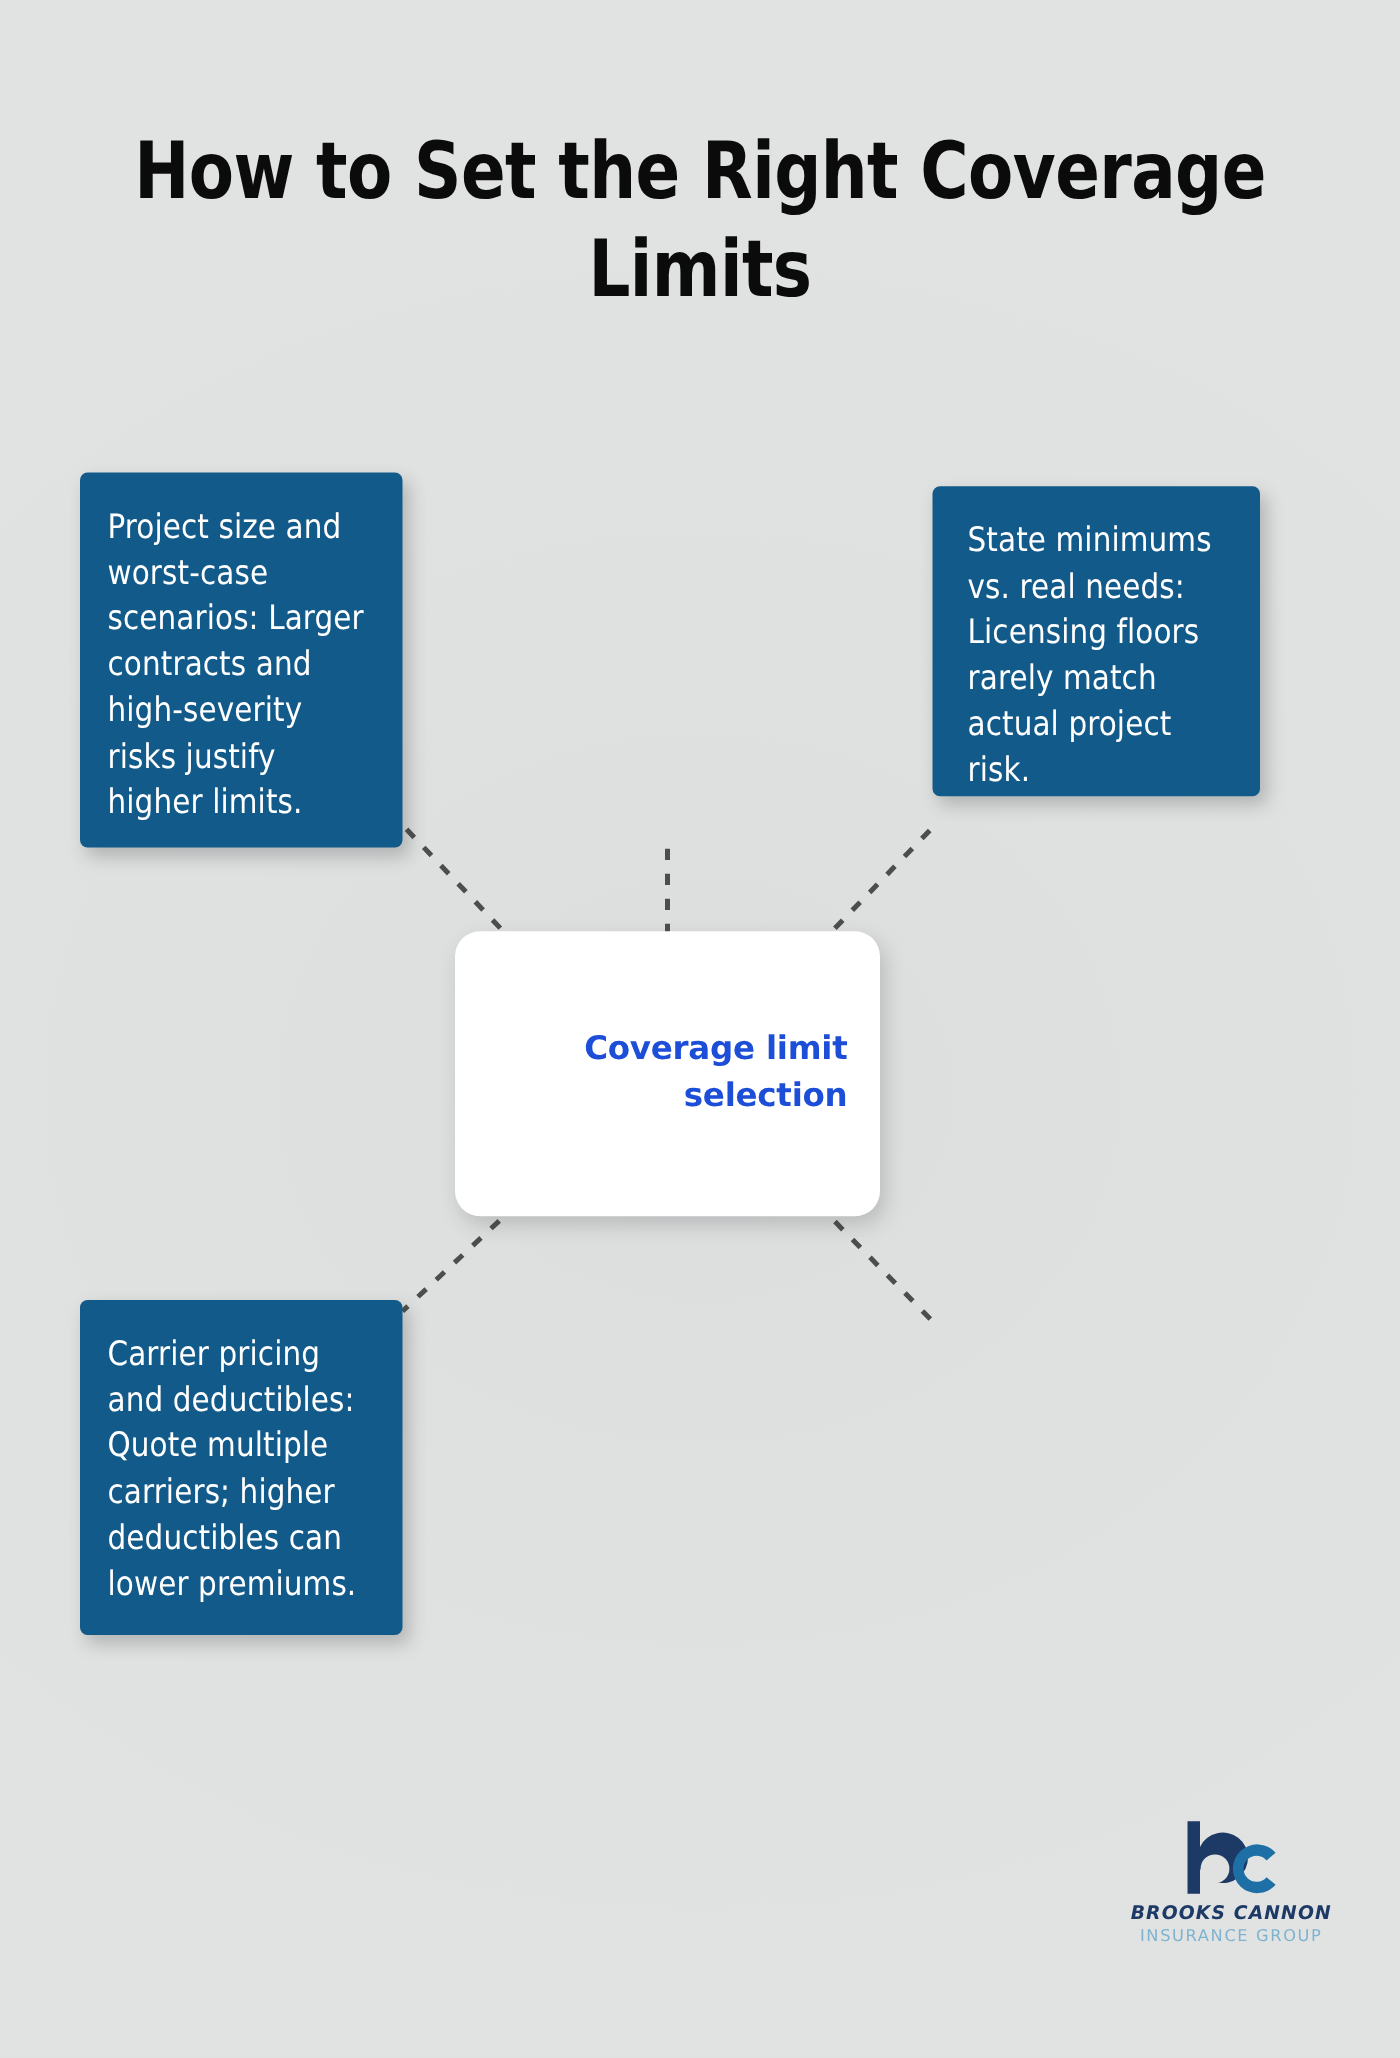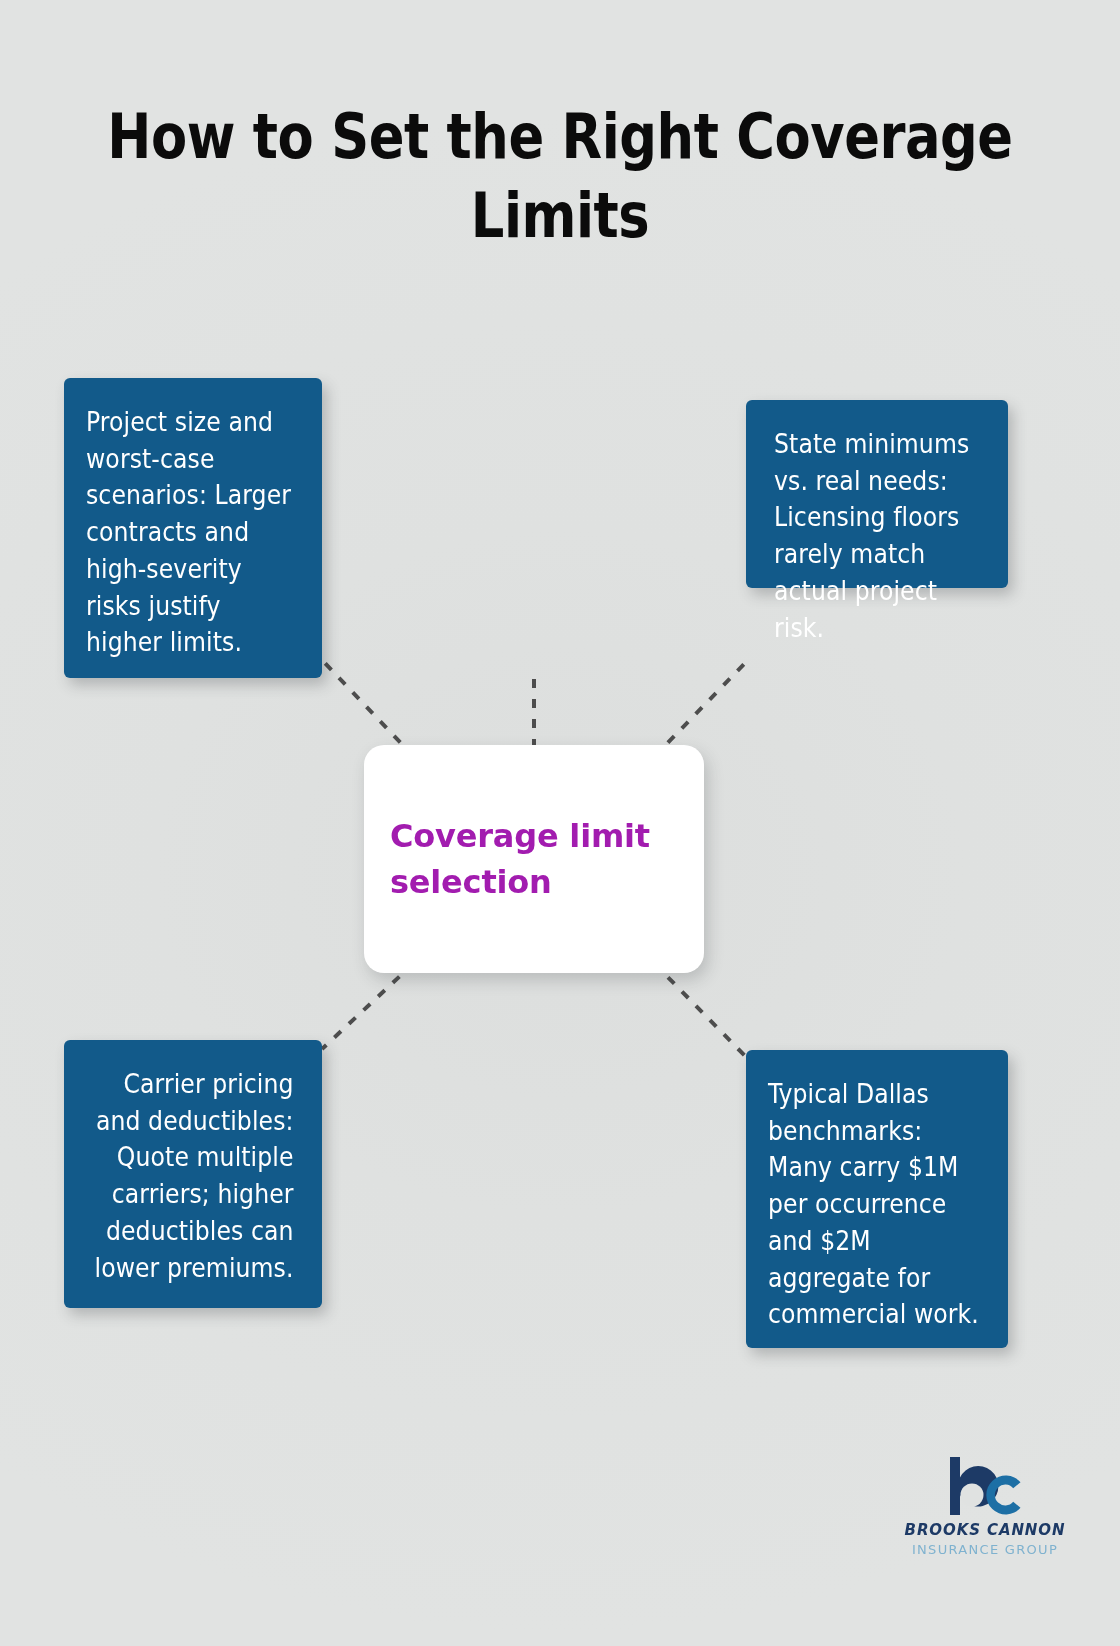--- a/index.html
+++ b/index.html
@@ -66,47 +66,47 @@
   }
   .node .node-text {
     display: block;
     transform: scaleX(0.97);
     transform-origin: 0 0;
   }
 
   
   #node-top-left     { left: 64px;  top: 378px;  width: 258px; height: 300px; }
   #node-top-center   { left: 420px; top: 388px;  width: 254px; height: 282px; }
-  #node-top-right    { left: 746px; top: 400px;  width: 262px; height: 188px; padding-left: 28px; }
-  #node-bottom-left  { left: 64px;  top: 1040px; width: 258px; height: 268px; text-align: right; }
+  #node-top-right    { left: 746px; top: 389px;  width: 262px; height: 248px; padding-left: 28px; }
+  #node-bottom-left  { left: 64px;  top: 1040px; width: 258px; height: 268px; }
   #node-bottom-right { left: 746px; top: 1050px; width: 262px; height: 298px; }
 
   
   #hub {
     position: absolute;
     left: 364px;
     top: 745px;
     width: 340px;
     height: 228px;
     box-sizing: border-box;
     background: #ffffff;
     border-radius: 20px;
     box-shadow: 4px 7px 16px rgba(60,65,70,0.22);
     display: flex;
     align-items: center;
     justify-content: center;
     padding: 10px 26px;
   }
   #hub .hub-text {
-    text-align: left;
+    text-align: right;
     font-family: "DejaVu Sans", "Liberation Sans", sans-serif;
     font-weight: bold;
-    font-size: 32px;
+    font-size: 26px;
     line-height: 1.45;
-    color: #a21caf;
+    color: #1d4ed8;
     letter-spacing: -0.2px;
   }
 
   
   #logo {
     position: absolute;
     left: 900px;
     top: 1455px;
     width: 170px;
     height: 125px;
@@ -161,23 +161,20 @@
 
 
   <div class="node" id="node-top-right">
     <span class="node-text">State minimums vs. real needs: Licensing floors rarely match actual project risk.</span>
   </div>
 
   <div class="node" id="node-bottom-left">
     <span class="node-text">Carrier pricing and deductibles: Quote multiple carriers; higher deductibles can lower premiums.</span>
   </div>
 
-  <div class="node" id="node-bottom-right">
-    <span class="node-text">Typical Dallas benchmarks: Many carry $1M per occurrence and $2M aggregate for commercial work.</span>
-  </div>
 
   <div id="hub">
     <div class="hub-text">Coverage limit selection</div>
   </div>
 
   <div id="logo">
     <svg id="logo-mark" viewBox="0 0 86 62" xmlns="http://www.w3.org/2000/svg">
 
       <path d="M8 2 h10 v20.5 a20.2 20.2 0 1 1 0 17.5 V60 H8 Z" fill="#1d3a66"></path>
       <circle cx="30" cy="40" r="11.5" fill="#e0e2e1"></circle>

